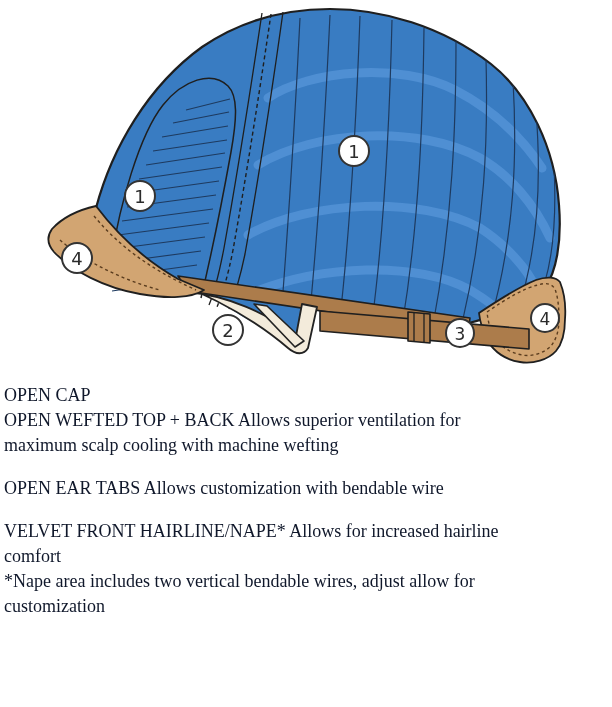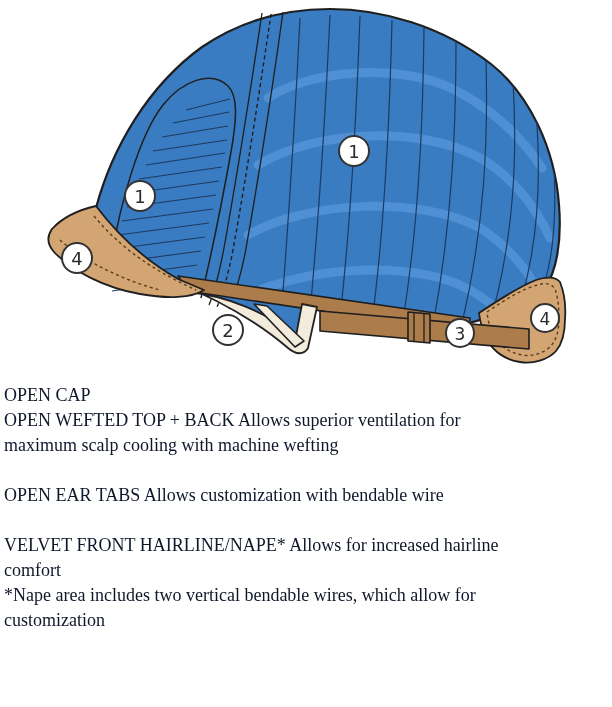--- a/index.html
+++ b/index.html
@@ -2,21 +2,21 @@
 <html><head>
 <meta charset="utf-8">
 <style>
   html,body{margin:0;padding:0;background:#ffffff;}
   body{width:612px;height:707px;overflow:hidden;font-family:"Liberation Serif",serif;}
   .page{width:612px;height:707px;background:#fff;}
   .figure{width:612px;height:374px;position:relative;}
   .figure svg{display:block;}
   .copy{padding:9px 6px 0 4px;color:#0f172a;font-size:18px;line-height:25px;}
   .text-block{margin:0;white-space:pre-line;}
-  .text-block + .text-block{margin-top:25px;}
+  .text-block + .text-block{margin-top:18px;}
   .callout-num{font-family:"DejaVu Sans",sans-serif;font-size:18px;fill:#2b2b2b;}
   .callout-num.small{font-size:17px;}
 </style>
 </head>
 <body>
 
 <div class="page">
 
   <div class="figure">
     <svg width="612" height="374" viewBox="0 0 612 374">
@@ -130,17 +130,17 @@
     </svg>
   </div>
 
   <div class="copy">
     <p class="text-block">OPEN CAP
 OPEN WEFTED TOP + BACK Allows superior ventilation for
 maximum scalp cooling with machine wefting</p>
     <p class="text-block">OPEN EAR TABS Allows customization with bendable wire</p>
     <p class="text-block">VELVET FRONT HAIRLINE/NAPE* Allows for increased hairline
 comfort
-*Nape area includes two vertical bendable wires, which allow for
+*Nape area includes two vertical bendable wires, adjust allow for
 customization</p>
   </div>
 
 </div>
 
 </body></html>

